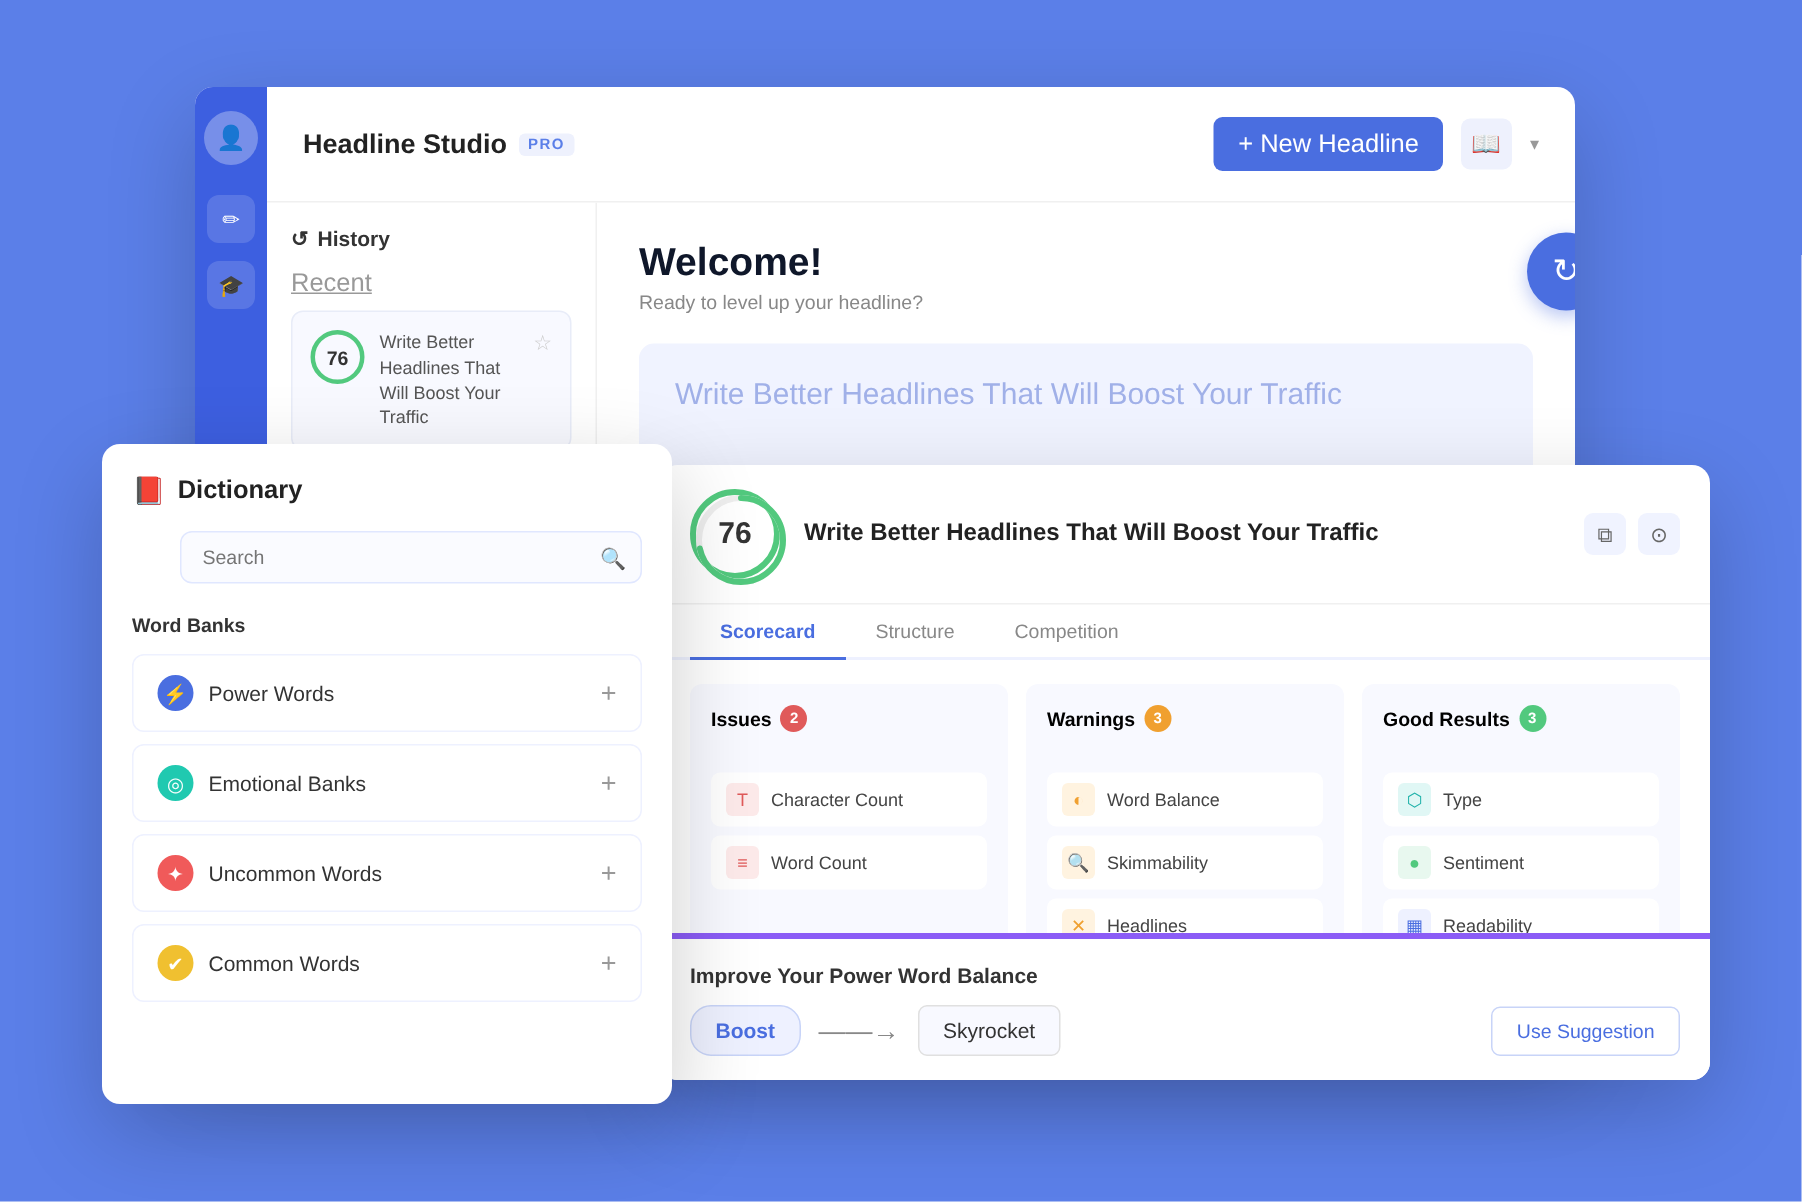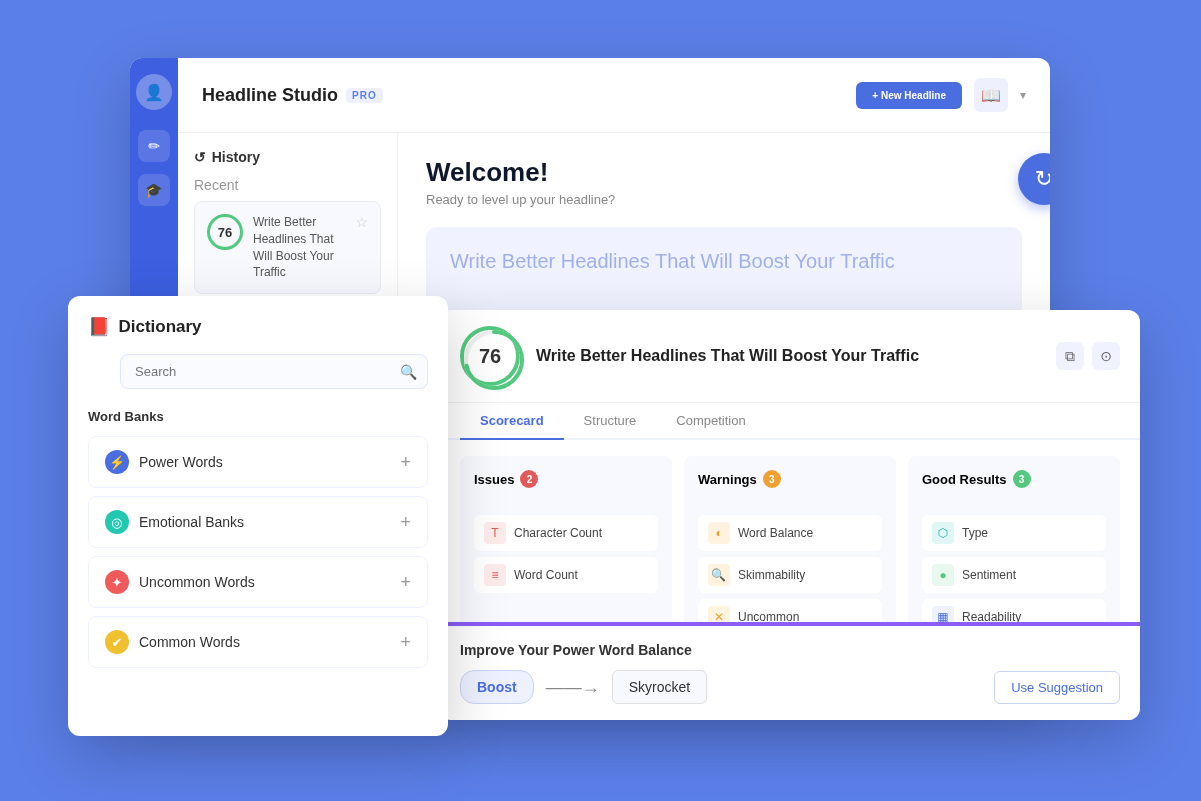--- a/index.html
+++ b/index.html
@@ -106,22 +106,22 @@
       align-items: center;
       gap: 12px;
     }
 
     .btn-new-headline {
       background: #4a6ee0;
       color: white;
       border: none;
       border-radius: 6px;
       padding: 8px 16px;
-      font-size: 10px;
-      font-weight: 700;
+      font-size: 17px;
+      font-weight: 400;
       cursor: pointer;
       display: flex;
       align-items: center;
       gap: 4px;
       text-align: center;
     }
 
     .book-icon-btn {
       width: 34px;
       height: 34px;
@@ -152,23 +152,24 @@
       display: flex;
       align-items: center;
       gap: 6px;
       font-size: 14px;
       font-weight: 600;
       color: #333;
       margin-bottom: 12px;
     }
 
     .history-recent-label {
-      font-size: 14px;
+      font-size: 17px;
       color: #999;
       margin-bottom: 8px;
+      text-decoration: underline;
     }
 
     .history-item {
       background: #f8f9ff;
       border: 1px solid #e8ecf8;
       border-radius: 8px;
       padding: 12px;
       display: flex;
       align-items: flex-start;
       gap: 10px;
@@ -696,21 +697,21 @@
       <div class="scorecard-item">
         <div class="item-icon icon-orange">◐</div>
         <span>Word Balance</span>
       </div>
       <div class="scorecard-item">
         <div class="item-icon icon-orange">🔍</div>
         <span>Skimmability</span>
       </div>
       <div class="scorecard-item">
         <div class="item-icon icon-orange">✕</div>
-        <span>Uncommon</span>
+        <span>Headlines</span>
       </div>
     </div>
 
     <div class="scorecard-col">
       <div class="col-header">
         <span>Good Results</span>
         <span class="col-badge badge-green">3</span>
       </div>
       <div class="scorecard-item">
         <div class="item-icon icon-teal">⬡</div>

